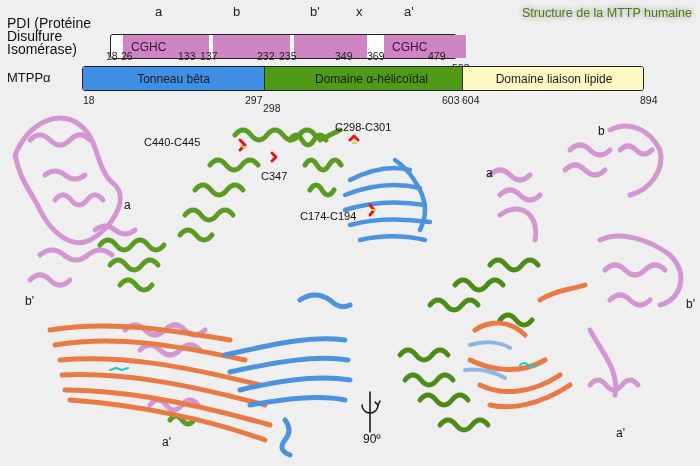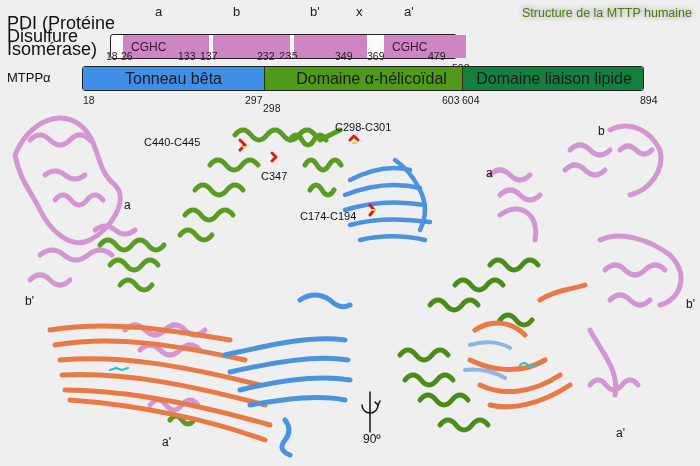--- a/index.html
+++ b/index.html
@@ -1,25 +1,25 @@
 <!DOCTYPE html>
 <html><head>
 <meta charset="utf-8">
 <style>
   html,body{margin:0;padding:0;}
   body{width:700px;height:466px;background:#efefef;position:relative;overflow:hidden;font-family:"Liberation Sans",sans-serif;color:#111;}
   .abs{position:absolute;}
   .title{right:8px;top:6px;font-size:12.5px;color:#4d7c0f;text-shadow:0 0 3px #fff,0 0 6px #888,0 0 2px #aaa;}
-  .lbl{font-size:18px;line-height:13px;}
+  .lbl{font-size:14px;line-height:13px;}
   .num{font-size:10.5px;color:#222;}
   .domlbl{font-size:13px;color:#222;}
   .bar{position:absolute;box-sizing:border-box;border:1.5px solid #222;border-radius:3px;}
   .seg{position:absolute;top:0;bottom:0;box-sizing:border-box;display:flex;align-items:center;justify-content:center;font-size:12px;}
   .pdi-seg{background:#cf84c4;color:#3b1238;border-left:1px solid #fff;border-right:1px solid #fff;}
-  .mtp-seg{font-size:16px;color:#1b1b1b;}
+  .mtp-seg{font-size:12px;color:#1b1b1b;}
   .small-lbl{font-size:11px;color:#111;}
   svg{position:absolute;left:0;top:0;}
 </style>
 </head>
 <body>
 
 <div class="abs title">Structure de la MTTP humaine</div>
 
 <div class="abs lbl" style="left:7px;top:17px;">
   <div>PDI (Protéine</div>
@@ -69,36 +69,36 @@
   <div class="seg pdi-seg" style="left:272px;width:84px;justify-content:flex-start;padding-left:8px;">
       <span>CGHC</span>
     </div>
 </div>
 
 <div class="abs num" style="left:106px;top:50px;">18</div>
 <div class="abs num" style="left:121px;top:50px;">26</div>
 <div class="abs num" style="left:178px;top:50px;">133</div>
 <div class="abs num" style="left:200px;top:50px;">137</div>
 <div class="abs num" style="left:257px;top:50px;">232</div>
-<div class="abs num" style="left:279px;top:50px;font-family:Liberation Mono, monospace;">235</div>
+<div class="abs num" style="left:279px;top:50px;">235</div>
 <div class="abs num" style="left:335px;top:50px;">349</div>
 <div class="abs num" style="left:367px;top:50px;">369</div>
 <div class="abs num" style="left:428px;top:50px;">479</div>
 <div class="abs num" style="left:452px;top:62px;">508</div>
 
 <div class="abs lbl" style="left:7px;top:71px;font-size:13px;">MTPPα</div>
 
 <div class="bar" style="left:82px;top:66px;width:562px;height:25px;overflow:hidden;">
   <div class="seg mtp-seg" style="left:0;width:181px;background:#3f8fe6;">
       <span>Tonneau bêta</span>
     </div>
   <div class="seg mtp-seg" style="left:181px;width:199px;background:#4f9a18;border-left:1.2px solid #1a3a0a;border-right:1.2px solid #3b2a10;padding-left:16px;">
       <span>Domaine α-hélicoïdal</span>
     </div>
-  <div class="seg mtp-seg" style="left:380px;width:182px;background:#15803d;">
+  <div class="seg mtp-seg" style="left:380px;width:182px;background:#fef9c3;">
       <span>Domaine liaison lipide</span>
     </div>
 </div>
 
 <div class="abs num" style="left:83px;top:94px;">18</div>
 <div class="abs num" style="left:245px;top:94px;">297</div>
 <div class="abs num" style="left:263px;top:94px;margin-top:8px;">298</div>
 <div class="abs num" style="left:442px;top:94px;">603</div>
 <div class="abs num" style="left:462px;top:94px;">604</div>
 <div class="abs num" style="left:640px;top:94px;">894</div>

